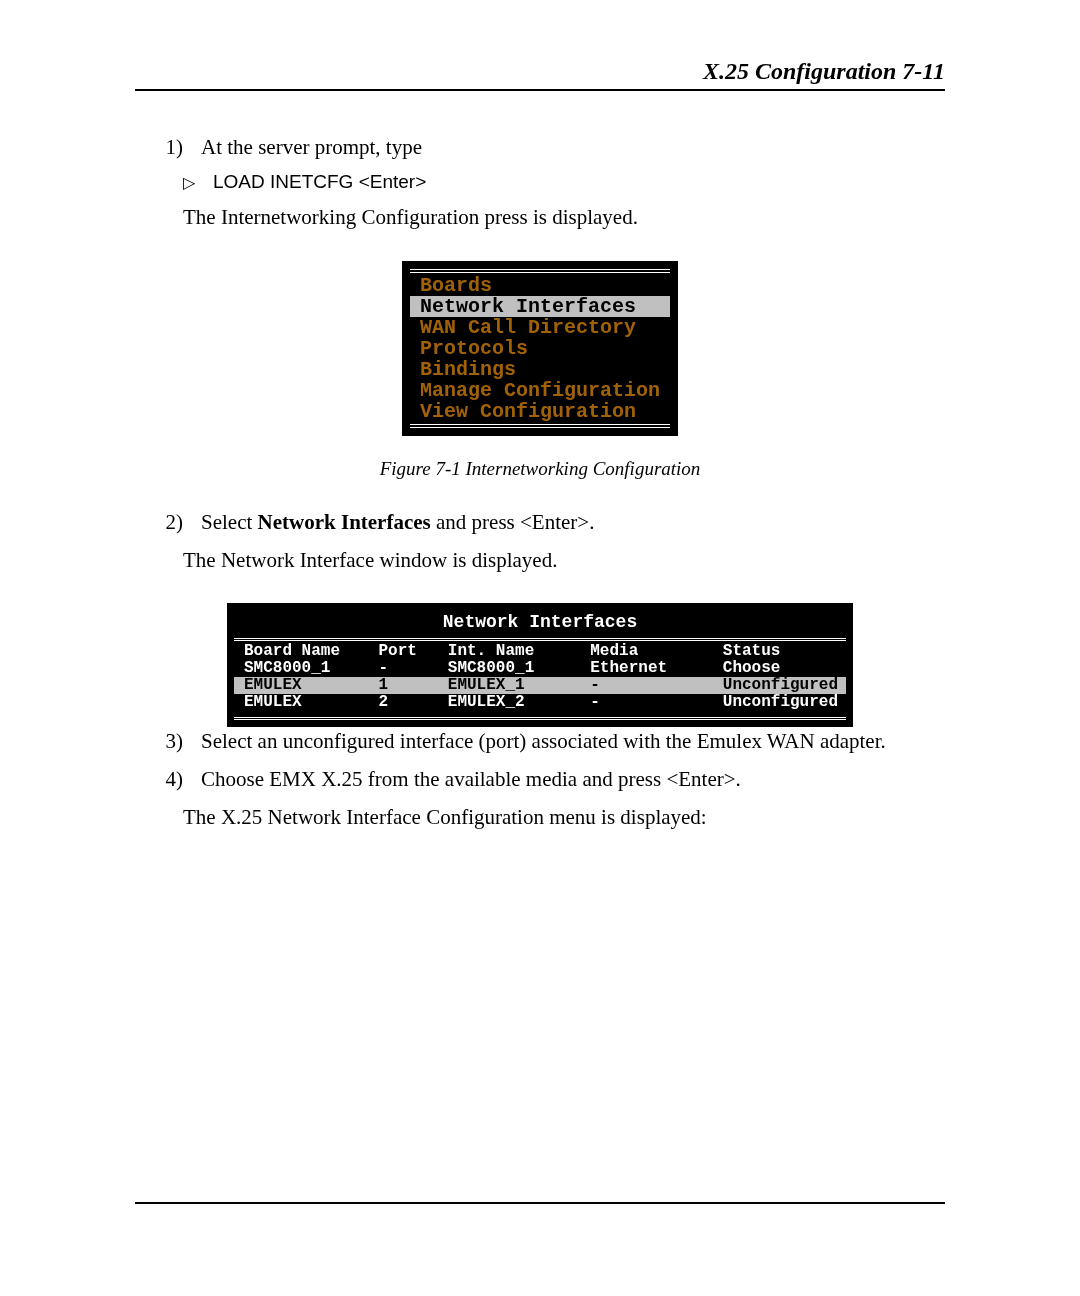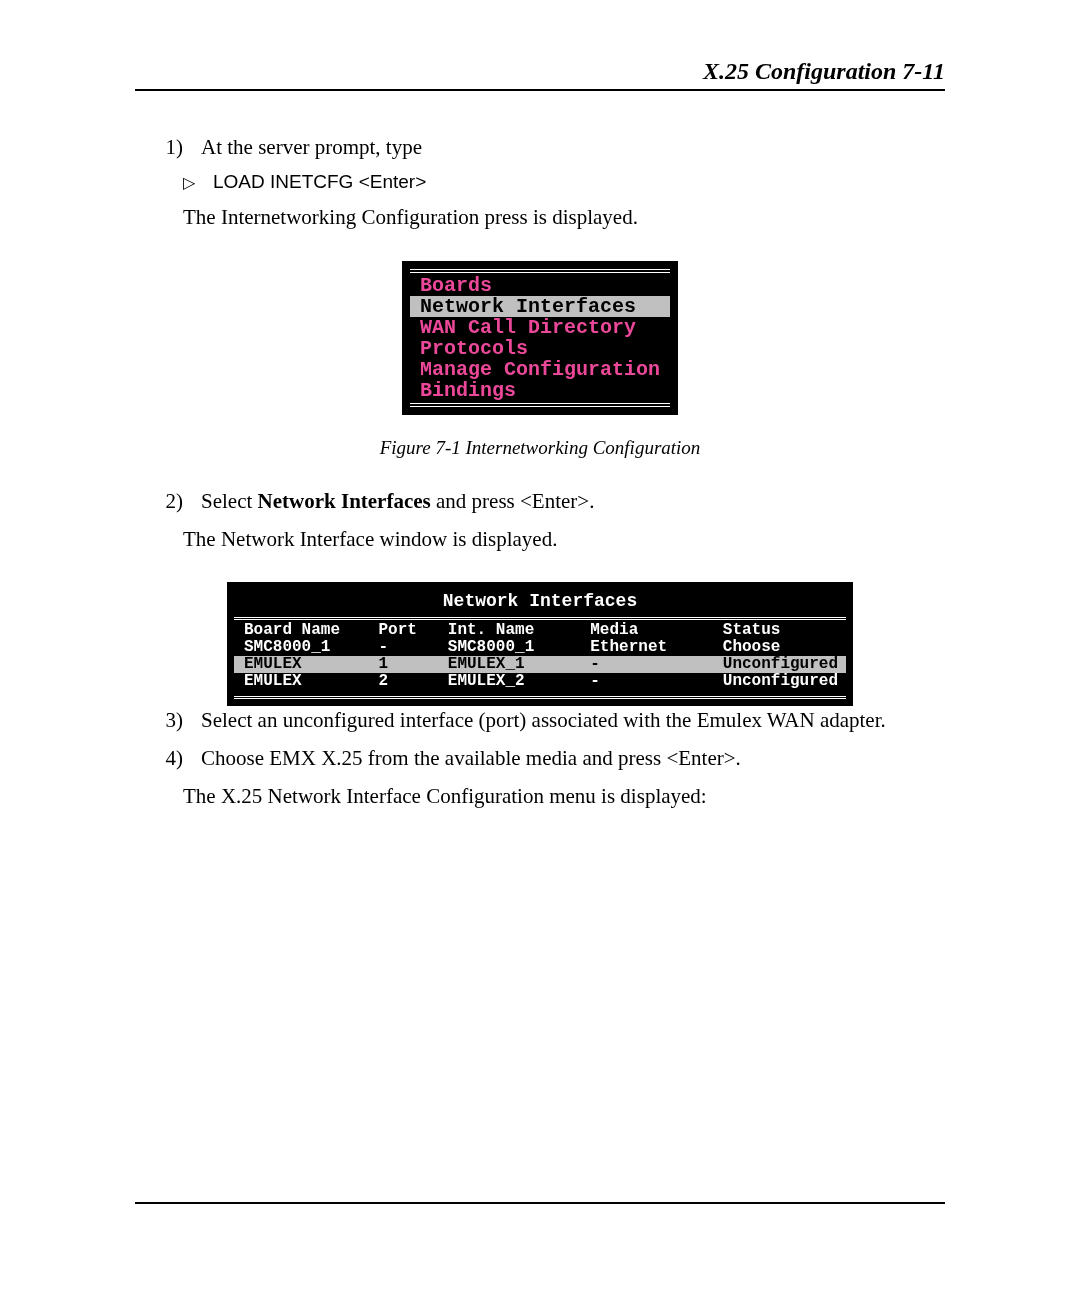--- a/index.html
+++ b/index.html
@@ -97,21 +97,21 @@
     padding: 4px 26px 8px 26px;
     letter-spacing: 0.5px;
     white-space: nowrap;
   }
   .term1-inner {
     border-top: 4px double #fff;
     border-bottom: 4px double #fff;
     padding: 2px 0;
   }
   .term1 .row {
-    color: #ec4899;
+    color: #a16207;
     font-weight: bold;
     font-size: 20px;
     padding: 0 10px 0 10px;
     line-height: 1.05;
     white-space: pre;
   }
   .term1 .row.sel {
     background: #c0c0c0;
     color: #000;
   }
@@ -184,22 +184,23 @@
   </div>
   <div class="follow">The Internetworking Configuration press is displayed.</div>
 
   <div class="term1-wrap">
     <div class="term1">
       <div class="term1-inner">
         <div class="row">Boards</div>
         <div class="row sel">Network Interfaces</div>
         <div class="row">WAN Call Directory</div>
         <div class="row">Protocols</div>
+        <div class="row">Bindings</div>
         <div class="row">Manage Configuration</div>
-        <div class="row">Bindings</div>
+        <div class="row">View Configuration</div>
       </div>
     </div>
   </div>
   <div class="caption">Figure 7-1 Internetworking Configuration</div>
 
   <div class="step">
     <div class="num">2)</div>
     <div class="body">
       <span>Select </span><span class="bold">Network Interfaces</span><span> and press &lt;Enter&gt;.</span>
     </div>

